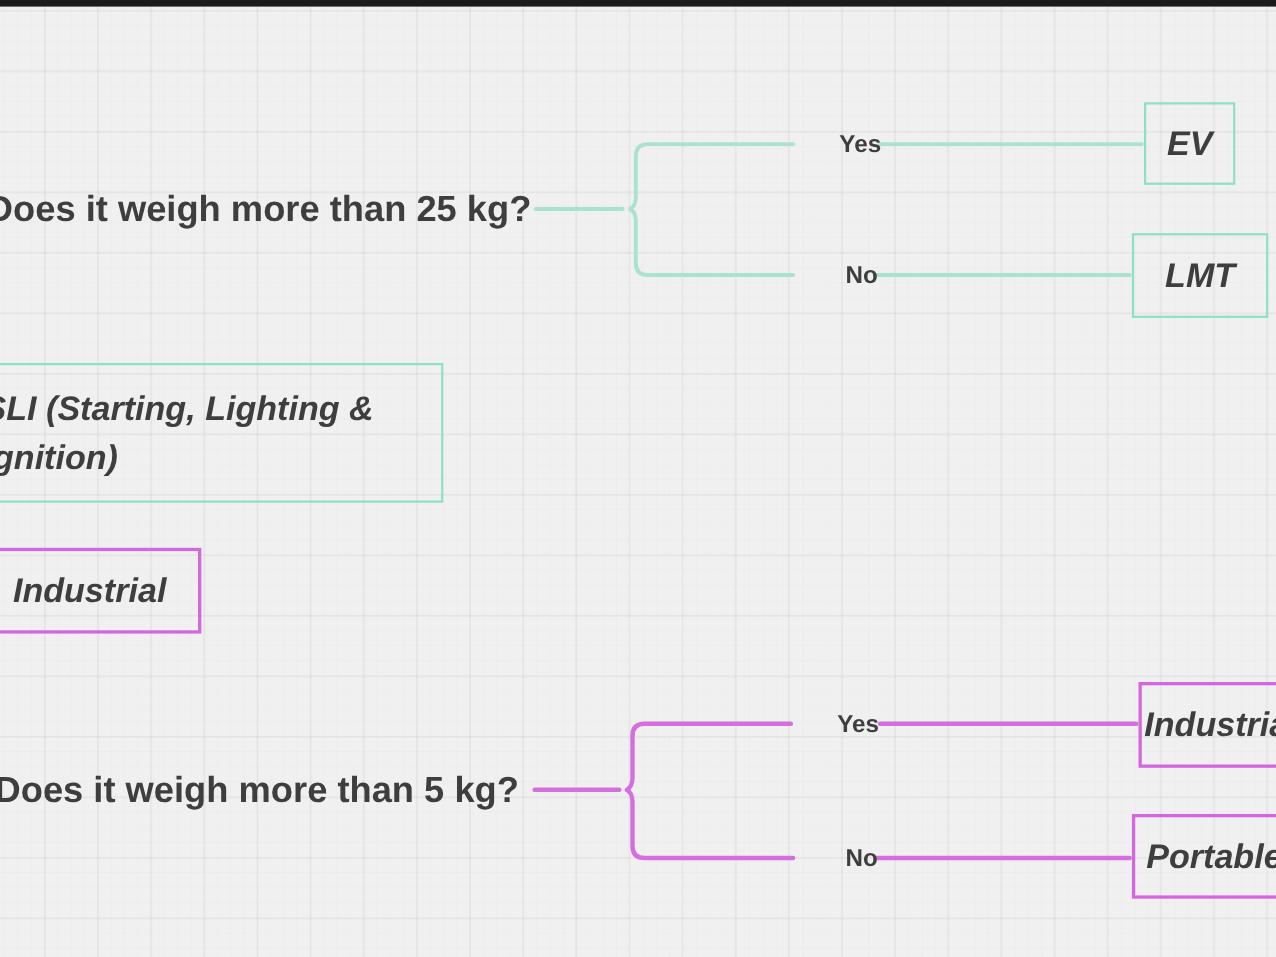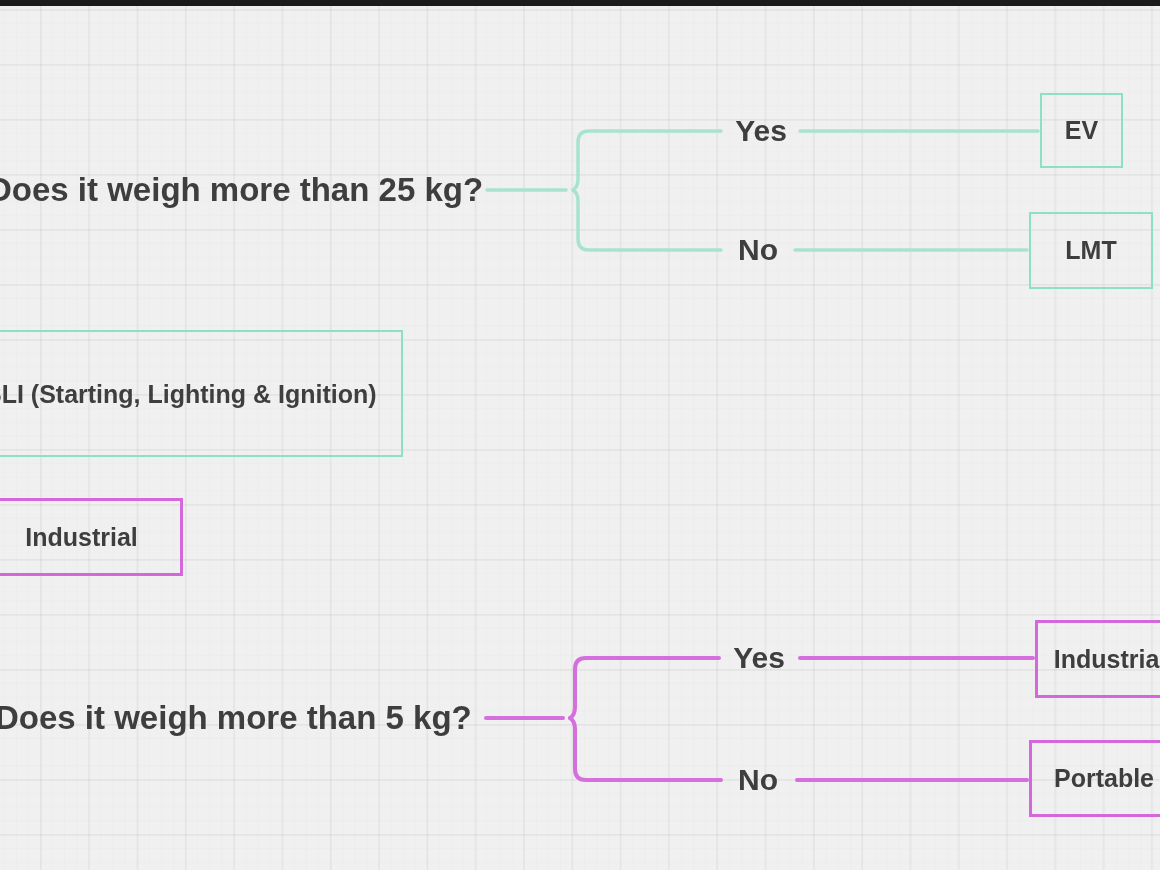--- a/index.html
+++ b/index.html
@@ -40,35 +40,36 @@
     color: #3e3e3e;
     font-weight: 600;
     white-space: nowrap;
     z-index: 2;
   }
   .question {
     font-size: 33px;
     line-height: 42px;
   }
   .edge-label {
-    font-size: 30px;
+    font-size: 22px;
     line-height: 40px;
-    text-align: center;
+    text-align: right;
   }
   .node-box {
     position: absolute;
     display: flex;
     align-items: center;
     justify-content: center;
     color: #3e3e3e;
     font-weight: 600;
-    font-size: 25px;
+    font-size: 31px;
     background: transparent;
     box-sizing: border-box;
     z-index: 2;
+    font-style: italic;
   }
   .node-box.teal { border: 2.5px solid #8ce0c6; }
   .node-box.magenta { border: 3.5px solid #d467dc; }
   .node-box.multiline {
     justify-content: flex-start;
     white-space: normal;
     line-height: 44px;
     padding-left: 3px;
   }
 </style>

